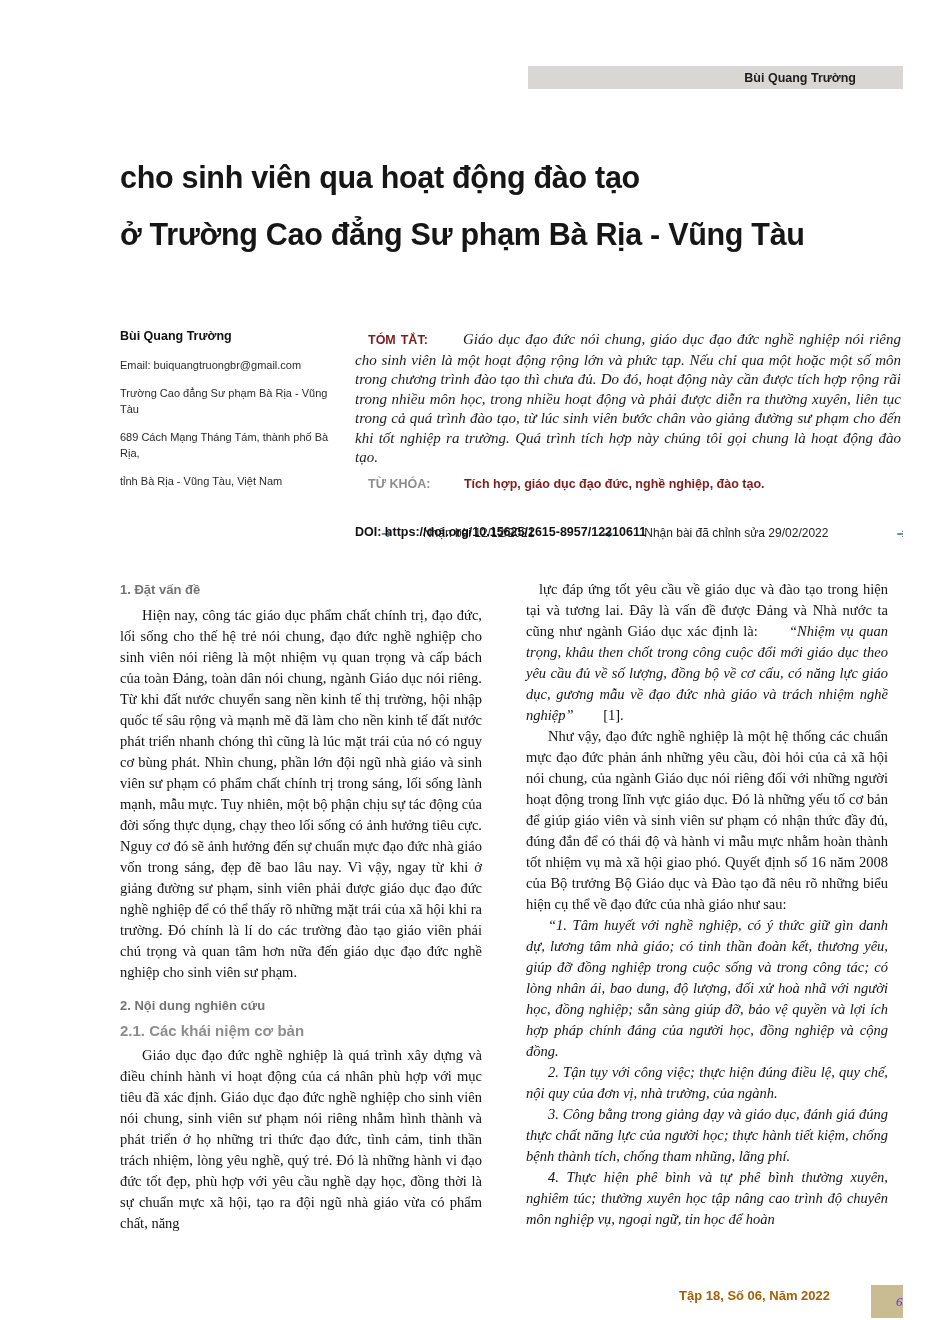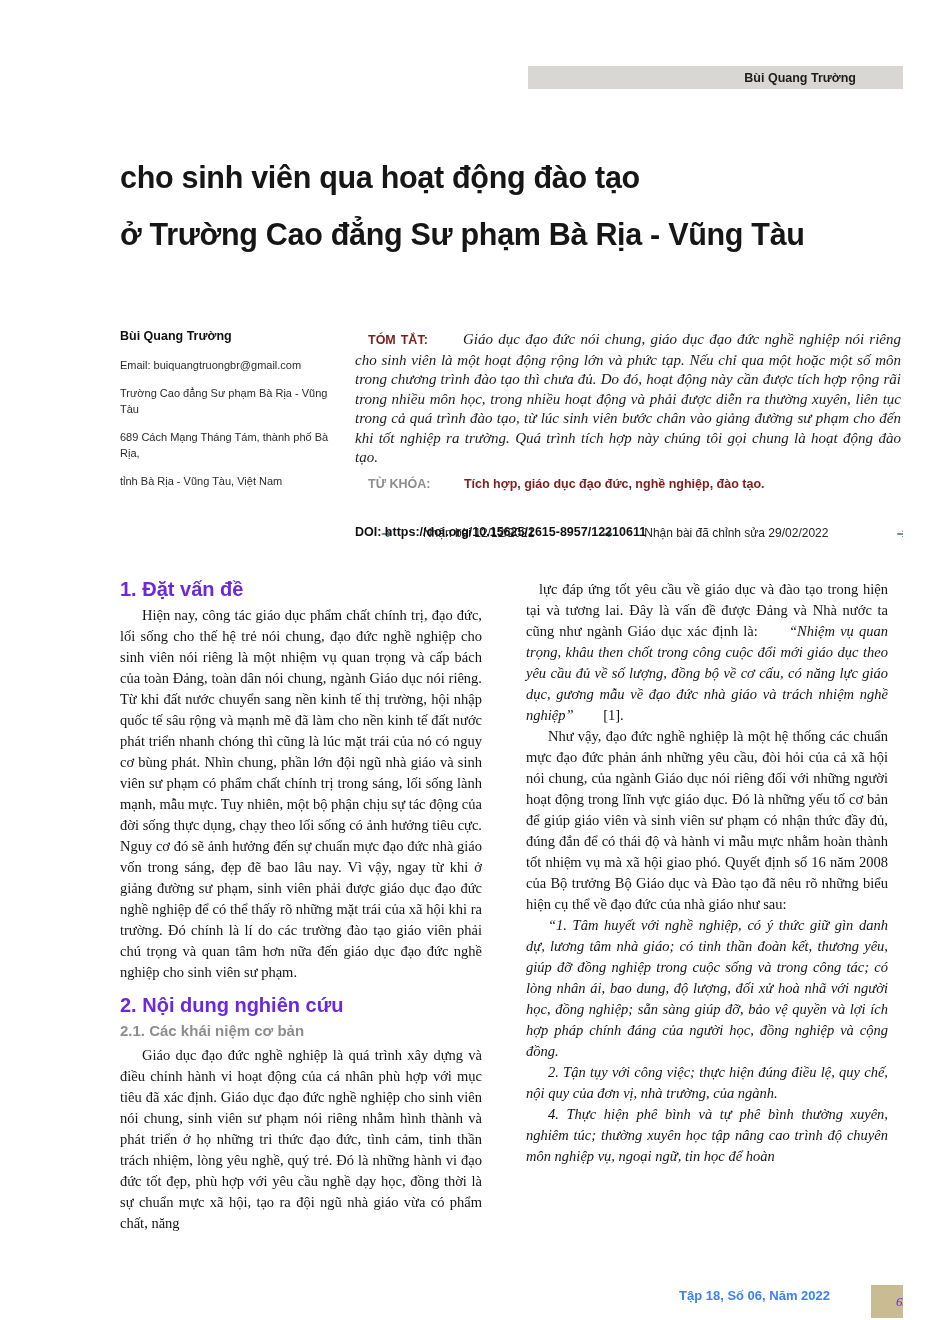--- a/index.html
+++ b/index.html
@@ -57,34 +57,34 @@
   
   .body {
     position:absolute; left:68px; top:527px; width:794px;
     display:flex; gap:18px;
     font-family:"Liberation Serif", serif; font-size:14.5px; line-height:21px;
     text-align:justify; color:#141414;
   }
   .col { width:388px; }
   .col > :first-child { margin-top:0; }
   .col h2 {
-    font-family:"Liberation Sans", sans-serif; font-size:20px;
-    line-height:21px; margin:12px 0 5px; color:#6d28d9; font-weight:bold;
+    font-family:"Liberation Sans", sans-serif; font-size:13px;
+    line-height:21px; margin:12px 0 5px; color:#737373; font-weight:bold;
   }
   .col h3 {
     font-family:"Liberation Sans", sans-serif; font-size:15px;
     line-height:19px; margin:2px 0 5px; font-weight:bold;
     color:var(--muted-label, #8d8d8d);
   }
   .p { margin:0; }
   .indent { text-indent:22px; }
   .it { font-style:italic; }
 
   
-  .footer-issue { position:absolute; top:1249px; right:112px; font-size:13px; font-weight:bold; color:#3b82f6; }
+  .footer-issue { position:absolute; top:1249px; right:112px; font-size:13px; font-weight:bold; color:#a16207; }
   .footer-bar {
     position:absolute; top:1246px; left:832px; right:0; height:33px;
     background:var(--footer-bar, #c9bc92);
     display:flex; align-items:center; padding-left:12px;
     font-family:"Liberation Serif", serif; font-style:italic;
     font-size:13px; color:#6d28d9;
   }
 </style>
 </head>
 <body>
@@ -143,20 +143,21 @@
       <h3>2.1. Các khái niệm cơ bản</h3>
       <p class="p indent">Giáo dục đạo đức nghề nghiệp là quá trình xây dựng và điều chỉnh hành vi hoạt động của cá nhân phù hợp với mục tiêu đã xác định. Giáo dục đạo đức nghề nghiệp cho sinh viên nói chung, sinh viên sư phạm nói riêng nhằm hình thành và phát triển ở họ những tri thức đạo đức, tình cảm, tinh thần trách nhiệm, lòng yêu nghề, quý trẻ. Đó là những hành vi đạo đức tốt đẹp, phù hợp với yêu cầu nghề dạy học, đồng thời là sự chuẩn mực xã hội, tạo ra đội ngũ nhà giáo vừa có phẩm chất, năng</p>
     </div>
     <div class="col">
       <p class="p">
         <span>lực đáp ứng tốt yêu cầu về giáo dục và đào tạo trong hiện tại và tương lai. Đây là vấn đề được Đảng và Nhà nước ta cũng như ngành Giáo dục xác định là: </span><span class="it">“Nhiệm vụ quan trọng, khâu then chốt trong công cuộc đổi mới giáo dục theo yêu cầu đủ về số lượng, đồng bộ về cơ cấu, có năng lực giáo dục, gương mẫu về đạo đức nhà giáo và trách nhiệm nghề nghiệp”</span><span> [1].</span>
       </p>
       <p class="p indent">Như vậy, đạo đức nghề nghiệp là một hệ thống các chuẩn mực đạo đức phản ánh những yêu cầu, đòi hỏi của cả xã hội nói chung, của ngành Giáo dục nói riêng đối với những người hoạt động trong lĩnh vực giáo dục. Đó là những yếu tố cơ bản để giúp giáo viên và sinh viên sư phạm có nhận thức đầy đủ, đúng đắn để có thái độ và hành vi mẫu mực nhằm hoàn thành tốt nhiệm vụ mà xã hội giao phó. Quyết định số 16 năm 2008 của Bộ trưởng Bộ Giáo dục và Đào tạo đã nêu rõ những biểu hiện cụ thể về đạo đức của nhà giáo như sau:</p>
       <p class="p indent it">“1. Tâm huyết với nghề nghiệp, có ý thức giữ gìn danh dự, lương tâm nhà giáo; có tinh thần đoàn kết, thương yêu, giúp đỡ đồng nghiệp trong cuộc sống và trong công tác; có lòng nhân ái, bao dung, độ lượng, đối xử hoà nhã với người học, đồng nghiệp; sẵn sàng giúp đỡ, bảo vệ quyền và lợi ích hợp pháp chính đáng của người học, đồng nghiệp và cộng đồng.</p>
       <p class="p indent it">2. Tận tụy với công việc; thực hiện đúng điều lệ, quy chế, nội quy của đơn vị, nhà trường, của ngành.</p>
+      <p class="p indent it">3. Công bằng trong giảng dạy và giáo dục, đánh giá đúng thực chất năng lực của người học; thực hành tiết kiệm, chống bệnh thành tích, chống tham nhũng, lãng phí.</p>
       <p class="p indent it">4. Thực hiện phê bình và tự phê bình thường xuyên, nghiêm túc; thường xuyên học tập nâng cao trình độ chuyên môn nghiệp vụ, ngoại ngữ, tin học để hoàn</p>
     </div>
   </div>
 
   <div class="footer-issue">Tập 18, Số 06, Năm 2022</div>
   <div class="footer-bar">
     <span>65</span>
   </div>
 
 </div>

